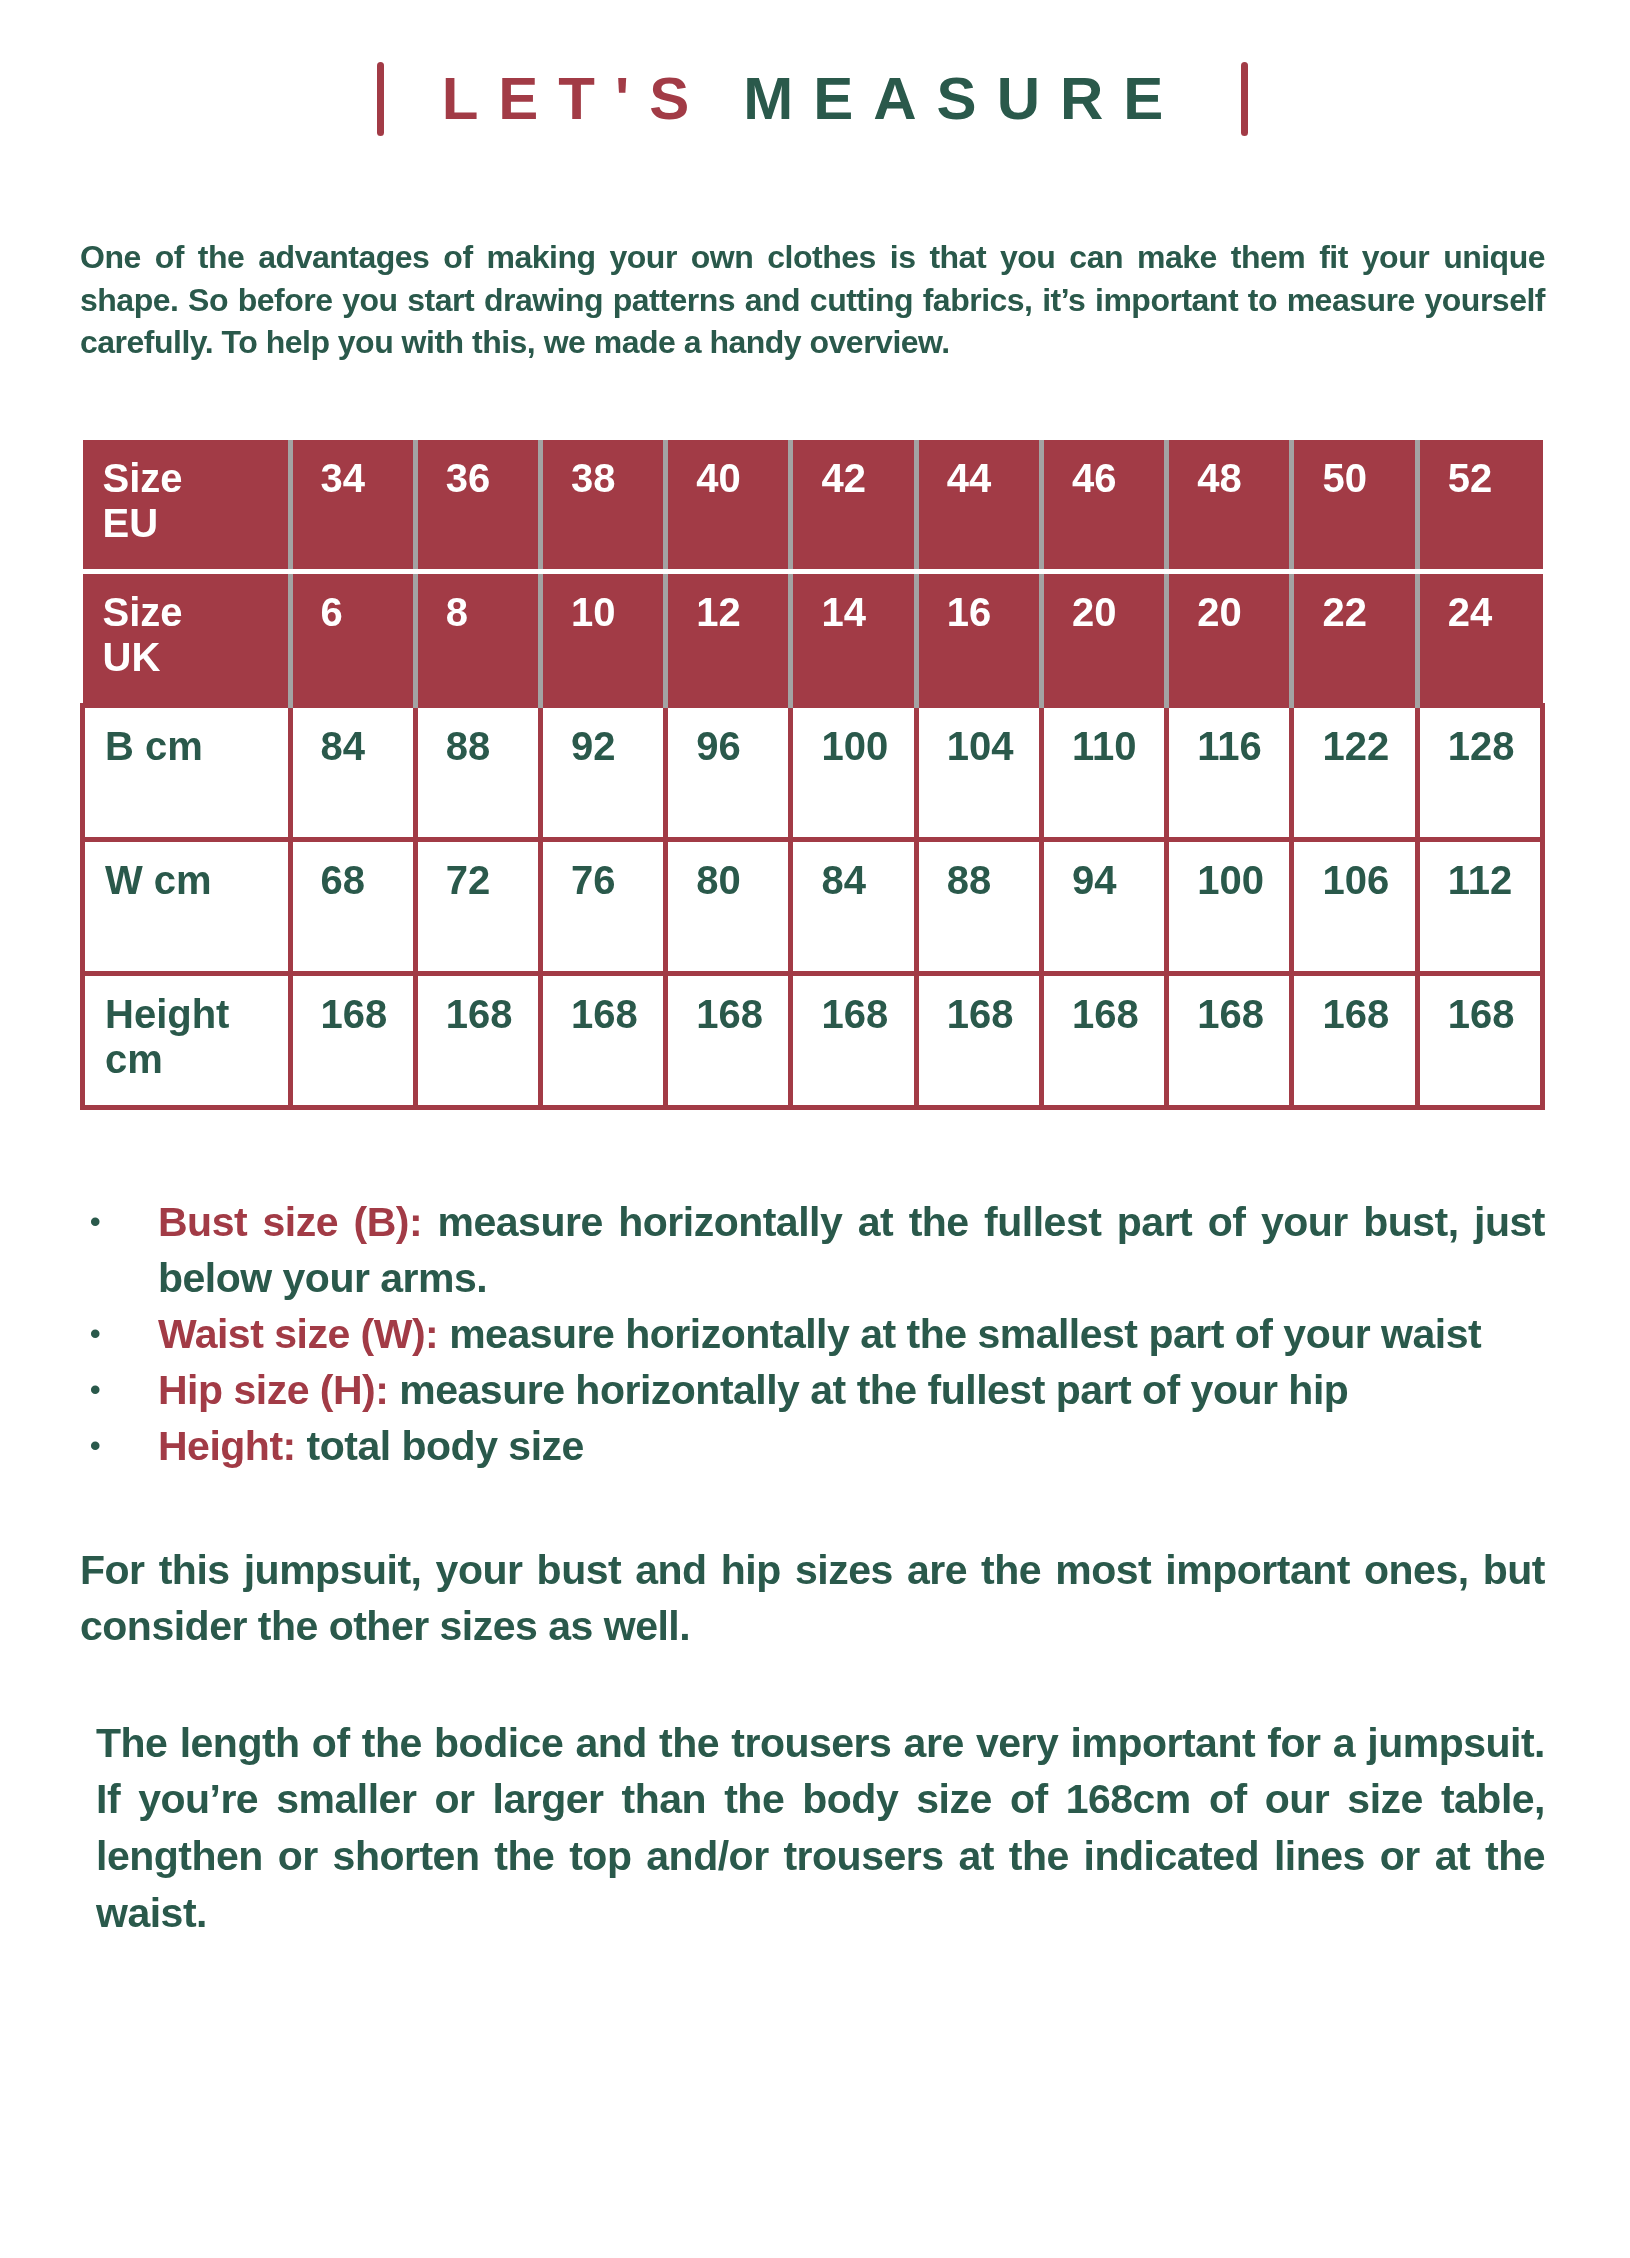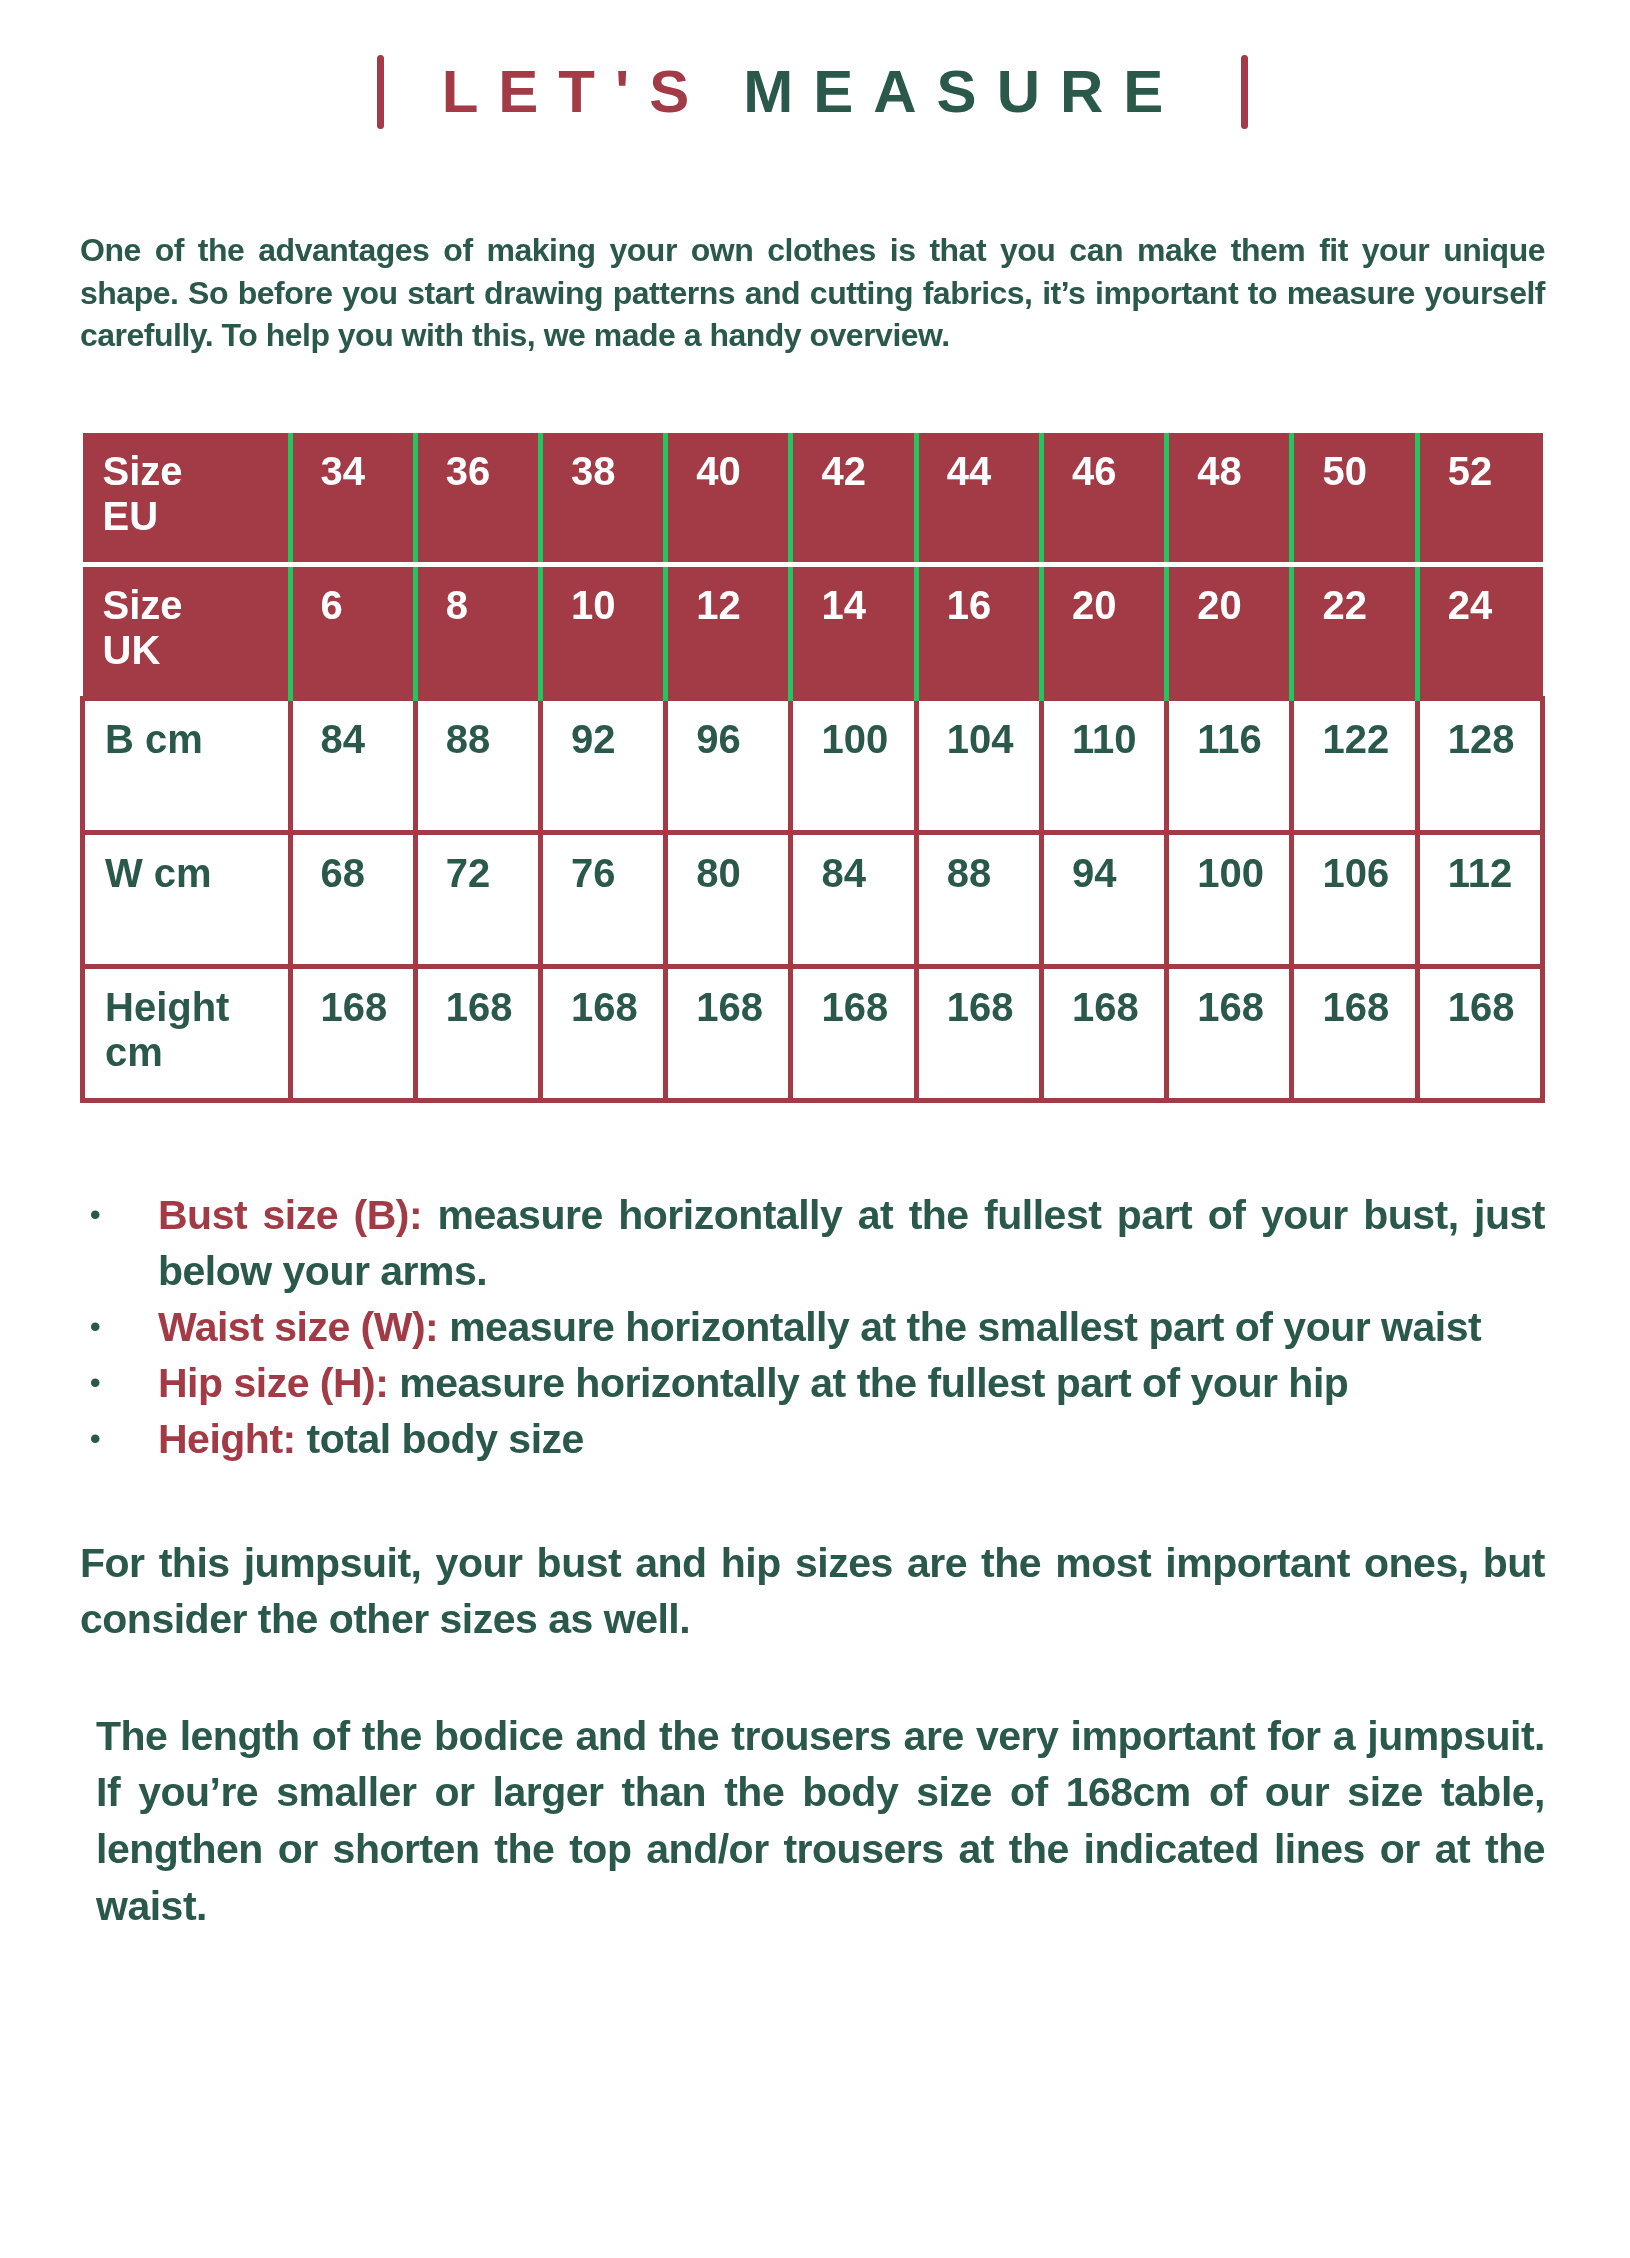--- a/index.html
+++ b/index.html
@@ -13,21 +13,21 @@
     overflow: hidden;
     font-family: "Liberation Sans", sans-serif;
     font-weight: bold;
     --red: #A23B46;
     --green: #2A594B;
   }
   .page {
     box-sizing: border-box;
     width: 1630px;
     height: 2258px;
-    padding: 9px 85px 0 80px;
+    padding: 16px 85px 0 80px;
   }
 
   
   .title-row {
     display: flex;
     justify-content: center;
     align-items: center;
     gap: 58px;
     padding-top: 46px;
   }
@@ -78,21 +78,21 @@
     overflow: hidden;
   }
   table.size-table td.label {
     width: 12.4%;
     padding-left: 20px;
   }
   tr.hdr td {
     background: var(--red);
     color: #ffffff;
     border: none;
-    border-left: 5px solid #22c55e;
+    border-left: 5px solid #a3a3a3;
   }
   tr.hdr td:first-child { border-left: none; }
   tr.hdr.first td { border-bottom: 5px solid #ffffff; }
 
   
   ul.bullets {
     list-style: none;
     margin: 84px 0 0 0;
     padding: 0;
   }

